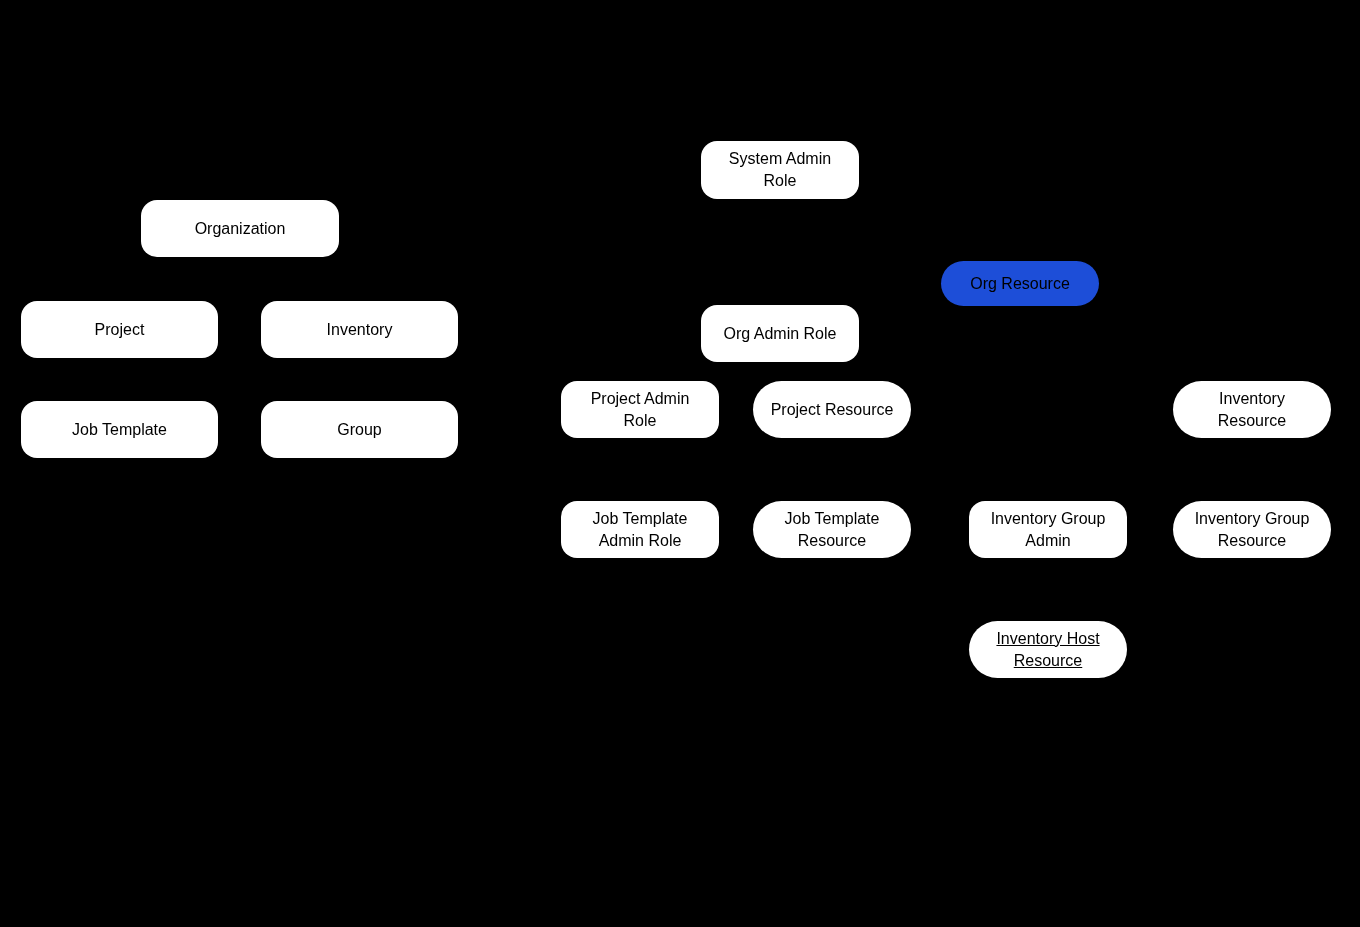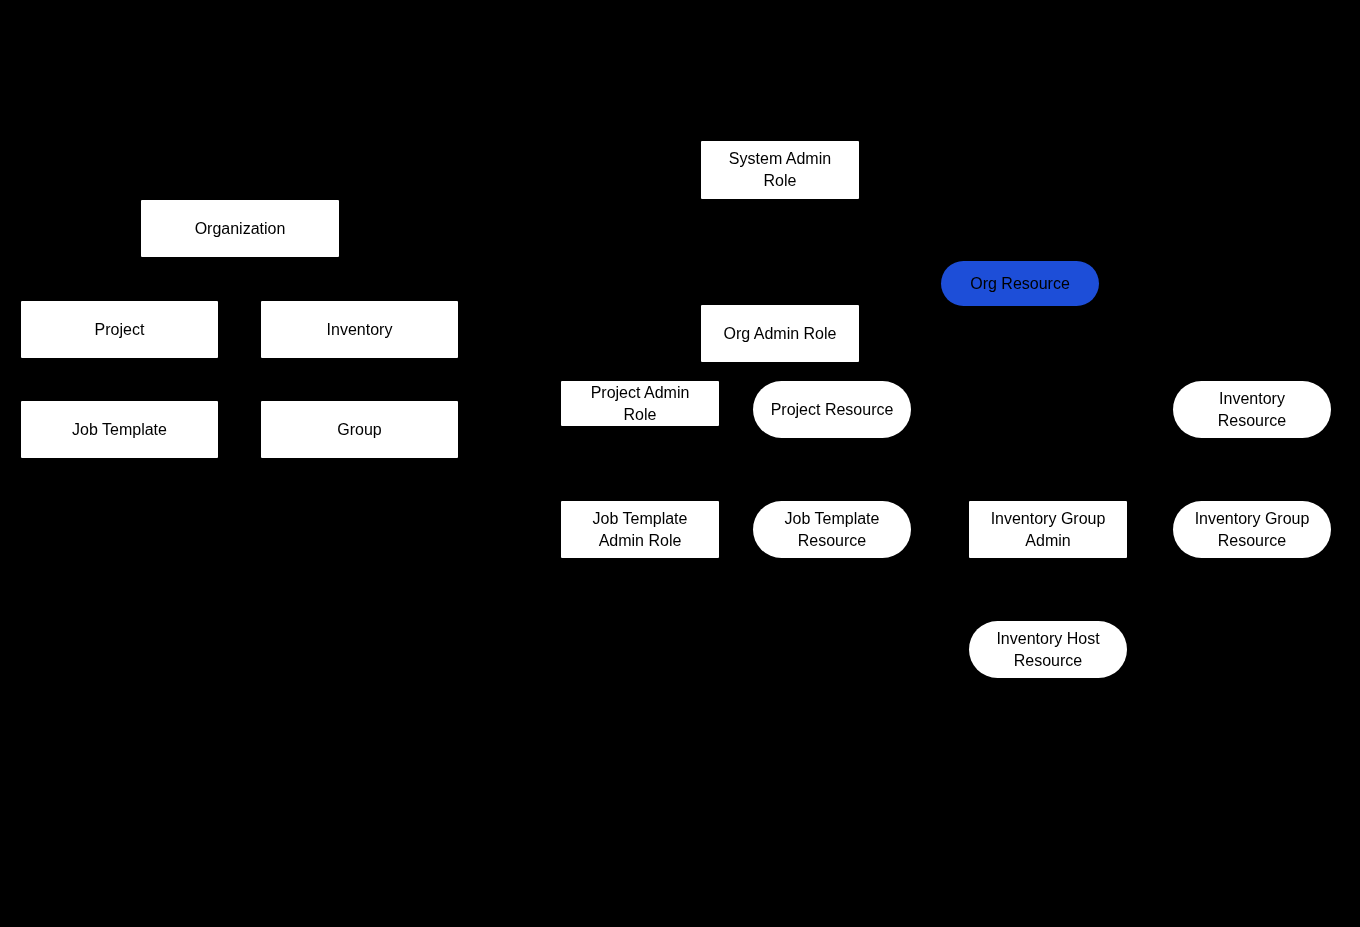--- a/index.html
+++ b/index.html
@@ -18,21 +18,21 @@
     position: absolute;
     display: flex;
     align-items: center;
     justify-content: center;
     text-align: center;
     box-sizing: border-box;
     font-size: 16px;
     line-height: 22px;
   }
   .node.rect {
-    border-radius: 1px;
+    border-radius: 16px;
   }
   .node.pill {
     border-radius: 999px;
   }
   .node-label {
     white-space: pre-line;
     display: block;
   }
 </style>
 </head>
@@ -57,21 +57,21 @@
   <div class="node rect" style="left: 701px; top: 141px; width: 158px; height: 58px; background: rgb(255, 255, 255); color: rgb(0, 0, 0);">
       <span class="node-label">System Admin
 Role</span>
     </div>
   <div class="node rect" style="left: 701px; top: 261px; width: 158px; height: 57px; background: rgb(255, 255, 255); color: rgb(0, 0, 0); margin-top: 44px;">
       <span class="node-label">Org Admin Role</span>
     </div>
   <div class="node pill" style="left: 941px; top: 261px; width: 158px; height: 45px; background: #1d4ed8; color: rgb(0, 0, 0);">
       <span class="node-label">Org Resource</span>
     </div>
-  <div class="node rect" style="left: 561px; top: 381px; width: 158px; height: 45px; background: rgb(255, 255, 255); color: rgb(0, 0, 0);">
+  <div class="node rect" style="left: 561px; top: 381px; width: 158px; height: 57px; background: rgb(255, 255, 255); color: rgb(0, 0, 0);">
       <span class="node-label">Project Admin
 Role</span>
     </div>
   <div class="node pill" style="left: 753px; top: 381px; width: 158px; height: 57px; background: rgb(255, 255, 255); color: rgb(0, 0, 0); align-items: center;">
       <span class="node-label">Project Resource</span>
     </div>
   <div class="node pill" style="left: 1173px; top: 381px; width: 158px; height: 57px; background: rgb(255, 255, 255); color: rgb(0, 0, 0);">
       <span class="node-label">Inventory
 Resource</span>
     </div>
@@ -84,17 +84,17 @@
 Resource</span>
     </div>
   <div class="node rect" style="left: 969px; top: 501px; width: 158px; height: 57px; background: rgb(255, 255, 255); color: rgb(0, 0, 0);">
       <span class="node-label">Inventory Group
 Admin</span>
     </div>
   <div class="node pill" style="left: 1173px; top: 501px; width: 158px; height: 57px; background: rgb(255, 255, 255); color: rgb(0, 0, 0);">
       <span class="node-label">Inventory Group
 Resource</span>
     </div>
-  <div class="node pill" style="left: 969px; top: 621px; width: 158px; height: 57px; background: rgb(255, 255, 255); color: rgb(0, 0, 0);">
+  <div class="node pill" style="left: 969px; top: 621px; width: 158px; height: 57px; background: rgb(255, 255, 255); color: rgb(0, 0, 0); text-decoration: underline;">
       <span class="node-label">Inventory Host
 Resource</span>
     </div>
 </div>
 
 </body></html>

